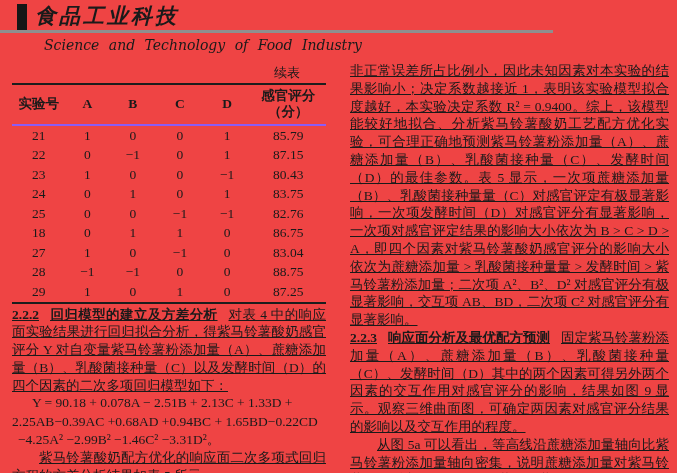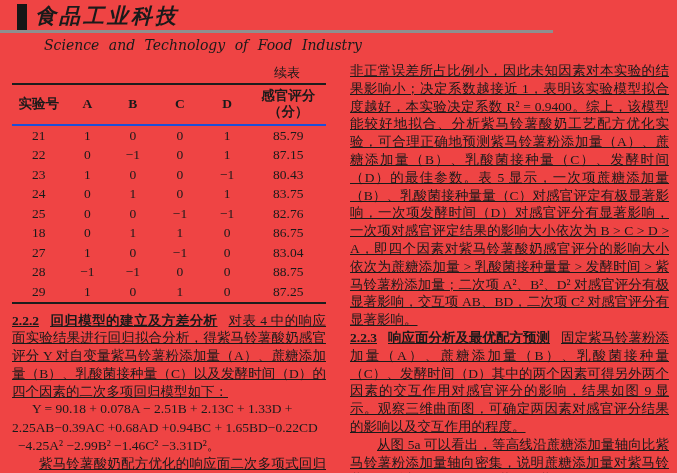--- a/index.html
+++ b/index.html
@@ -53,42 +53,42 @@
   .continued {
     text-align: right; font-size: 13px;
     padding-right: 26px; margin: 2px 0 1px 0;
   }
   table.exp {
     width: 100%; border-collapse: collapse;
     border-top: 2px solid #1d1d1d;
     border-bottom: 2.5px solid #1d1d1d;
     font-size: 13.5px;
   }
-  table.exp thead tr { border-bottom: 2px solid #1d4ed8; }
+  table.exp thead tr { border-bottom: 2px solid #8b5cf6; }
   table.exp th {
     font-weight: bold; text-align: center;
     padding: 3px 0 4px 0; line-height: 16px;
   }
   table.exp td { text-align: center; padding: 0; height: 19.5px; }
 
   
   .para {
     font-size: 13.5px; line-height: 17.8px;
     text-align: justify; margin: 0; text-decoration: underline;
   }
   .para.indent { text-indent: 2em; }
   .sec-num  { font-weight: bold; margin-right: 11px; }
   .sec-title{ font-weight: bold; margin-right: 11px; }
   .eq {
     font-weight: normal; font-size: 13.5px;
     line-height: 18.2px; white-space: nowrap;
   }
   .eq1 { padding-left: 20px; }
   .eq3 { padding-left: 6px; }
-  .mt2 { margin-top: 8px; }
+  .mt2 { margin-top: 2px; }
 </style>
 </head>
 <body>
 
 <div class="page">
 
   <div class="hdr">
     <div class="logo-bar"></div>
     <div class="logo-text">食品工业科技</div>
     <div class="hdr-rule"></div>

